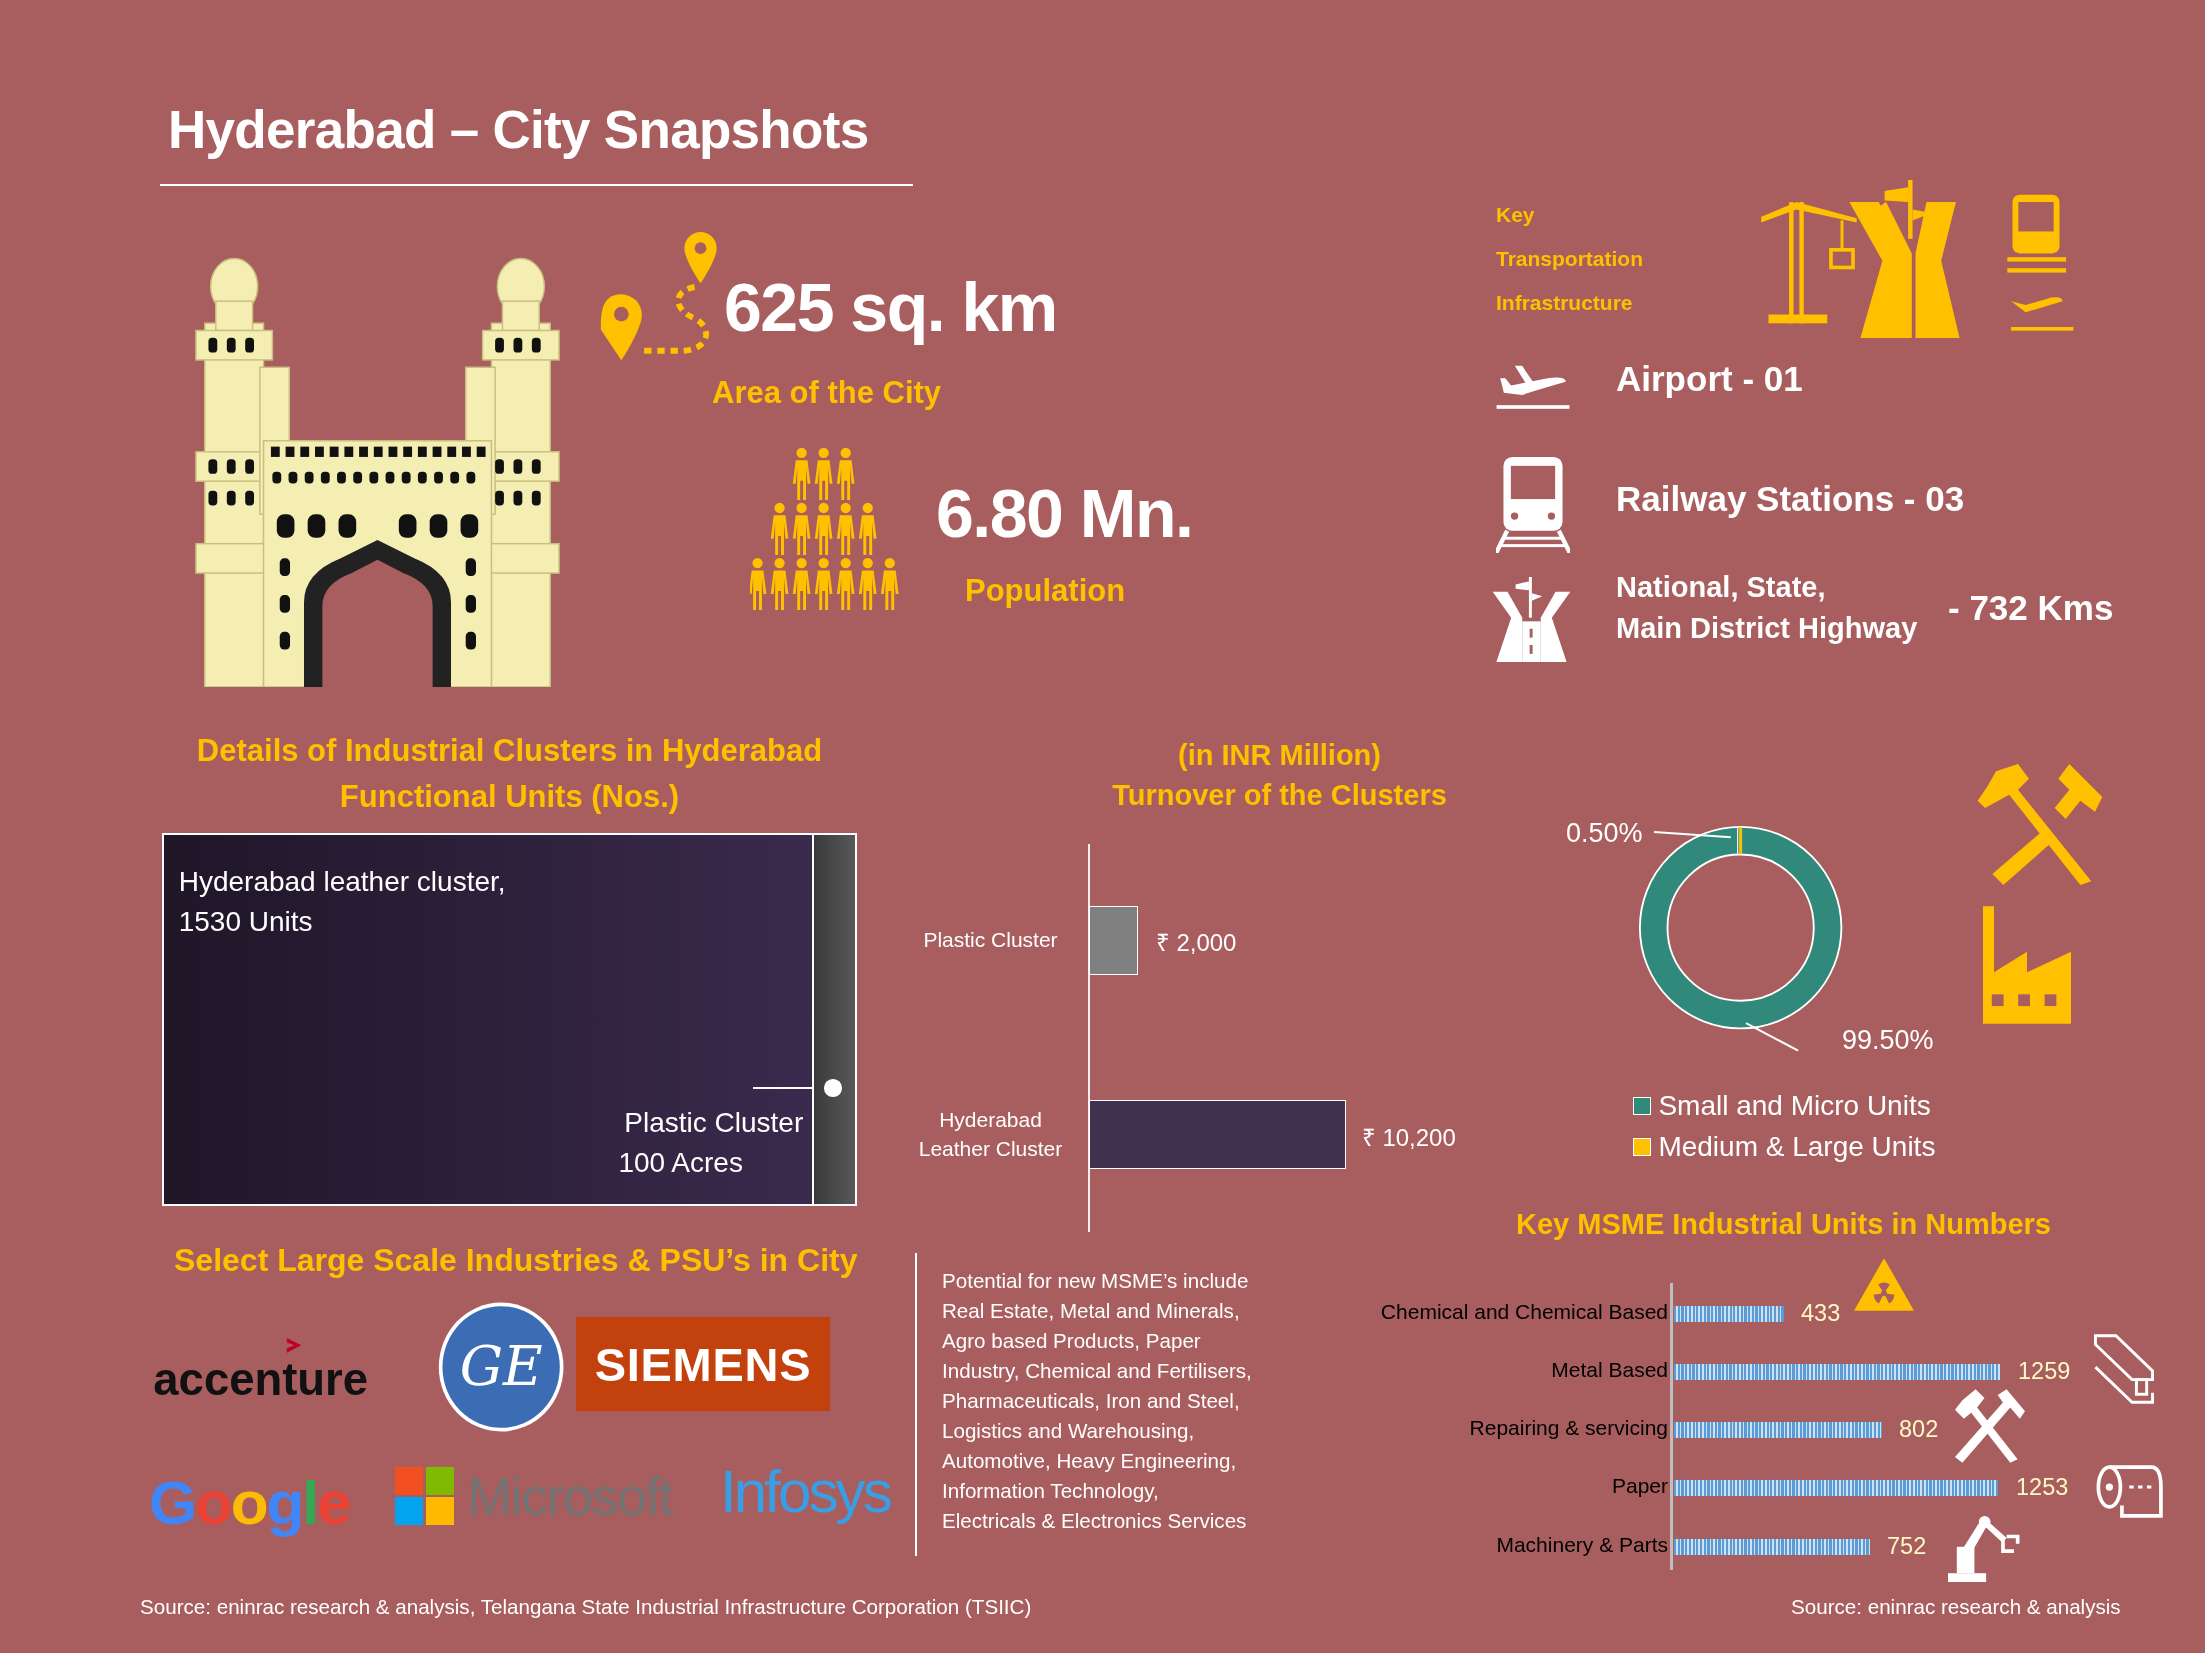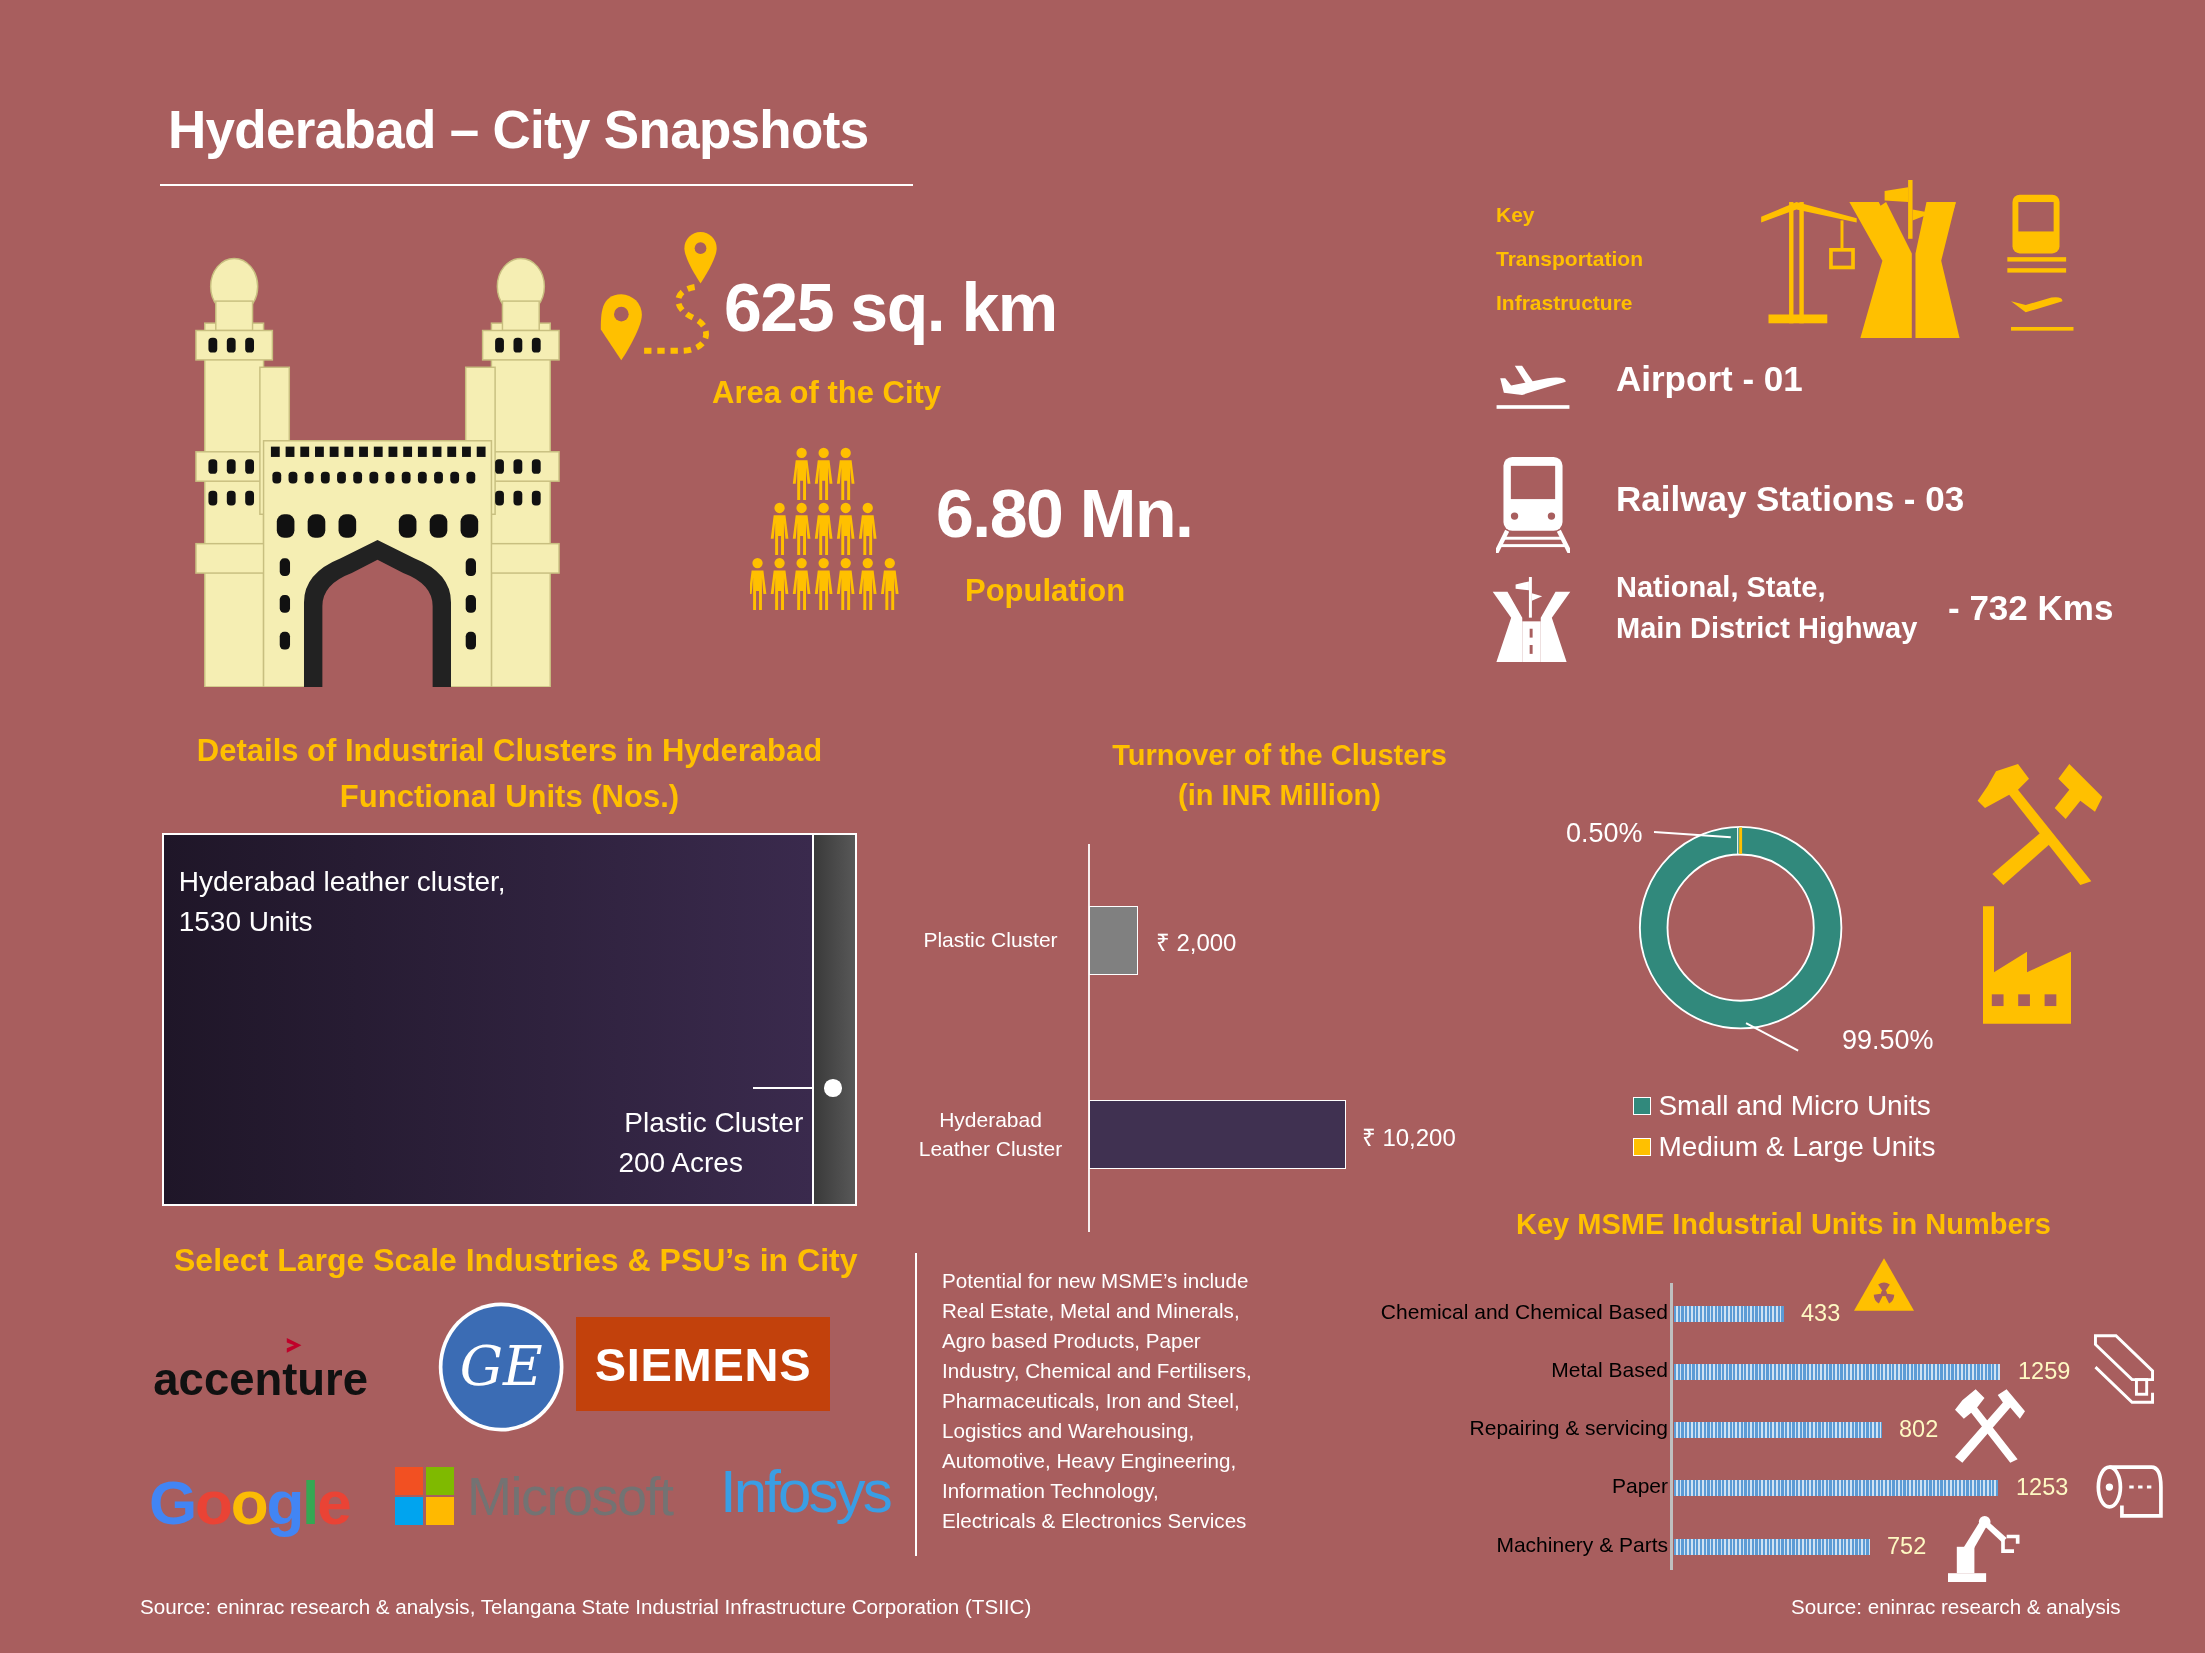--- a/index.html
+++ b/index.html
@@ -249,32 +249,32 @@
   <div>Functional Units (Nos.)</div>
 </div>
 <div class="abs treemap">
   <div class="tm-big">
     <div class="abs tm-text" style="left:14.7px;top:26.5px;">
       <div>Hyderabad leather cluster,</div>
       <div>1530 Units</div>
     </div>
     <div class="abs tm-text" style="right:8.8px;top:268px;text-align:left;">
       <div>Plastic Cluster</div>
-      <div style="padding-left:0;margin-left:-5.9px;">200 Acres</div>
+      <div style="padding-left:0;margin-left:-5.9px;">100 Acres</div>
     </div>
     <div class="abs" style="right:-2.2px;top:252px;width:61px;height:2.2px;background:#fff;"></div>
   </div>
   <div class="tm-small">
     <div class="abs" style="left:10.3px;top:244px;width:17.6px;height:17.6px;border-radius:50%;background:#fff;"></div>
   </div>
 </div>
 
 <div class="abs sec-title" style="left:1059px;top:735px;width:441px;font-size:29px;line-height:40px;">
+  <div>(in INR Million)</div>
   <div>Turnover of the Clusters</div>
-  <div>(in INR Million)</div>
 </div>
 <div class="abs" style="left:1088px;top:844px;width:2.2px;height:388px;background:#fff;opacity:0.9;"></div>
 <div class="abs bar-lbl" style="left:904px;top:925px;width:173px;">
   <div>Plastic Cluster</div>
 </div>
 <div class="abs" style="left:1089px;top:906px;width:49px;height:69px;background:#808080;border:1.5px solid #fff;box-sizing:border-box;"></div>
 <div class="abs bar-val" style="left:1156px;top:925px;">₹ 2,000</div>
 
 <div class="abs bar-lbl" style="left:904px;top:1105px;width:173px;">
   <div>Hyderabad</div>

